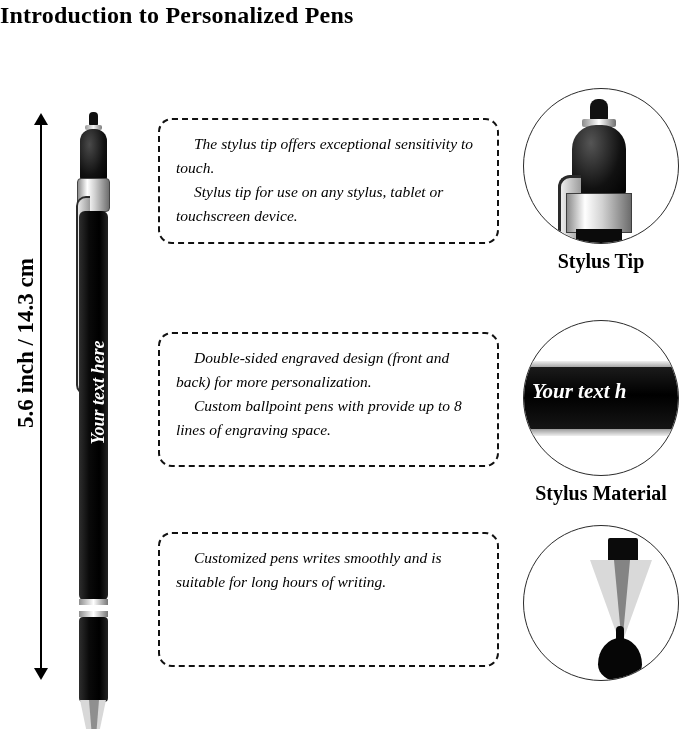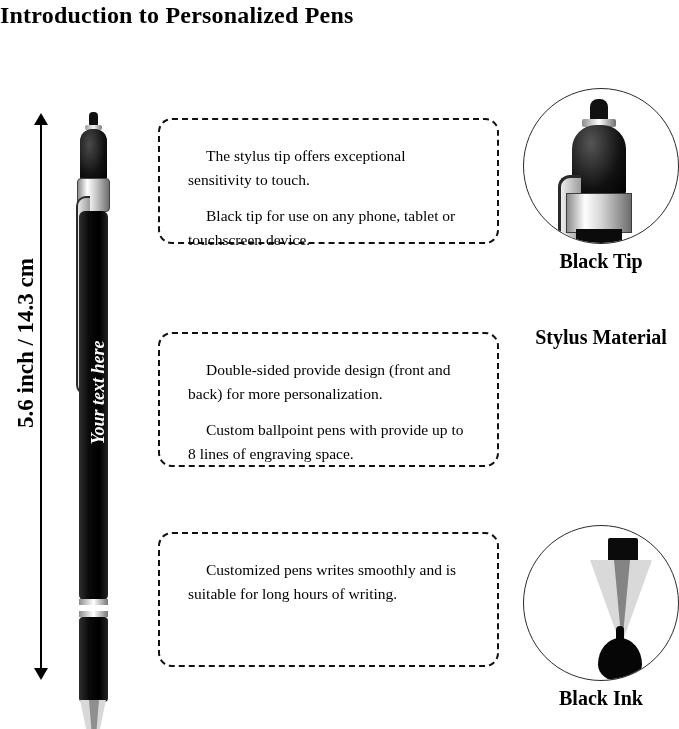--- a/index.html
+++ b/index.html
@@ -201,22 +201,23 @@
     width: 341px;
     border: 2px dashed #111;
     border-radius: 14px;
     box-sizing: border-box;
     padding: 12px 14px 12px 16px;
     font-family: "Liberation Serif", serif;
     font-size: 15.5px;
     line-height: 1.55;
   }
   .callout p {
-    margin: 12px;
+    margin: 0;
     text-indent: 18px;
+    font-style: italic;
   }
   #callout-1 { top: 118px; height: 126px; }
   #callout-2 { top: 332px; height: 135px; }
   #callout-3 { top: 532px; height: 135px; }
 
   
   .detail {
     position: absolute;
     left: 523px;
     width: 156px;
@@ -378,50 +379,55 @@
   <div class="ring-b"></div>
   <div class="barrel-bottom"></div>
   <div class="cone"></div>
   <div class="cone-shade"></div>
 
   <div class="engrave">Your text here</div>
 </div>
 
 <div class="callout" id="callout-1">
   <p>The stylus tip offers exceptional sensitivity to touch.</p>
-  <p>Black tip for use on any phone, tablet or touchscreen device.</p>
+  <p>Stylus tip for use on any stylus, tablet or touchscreen device.</p>
 </div>
 
 <div class="callout" id="callout-2">
-  <p>Double-sided provide design (front and back) for more personalization.</p>
+  <p>Double-sided engraved design (front and back) for more personalization.</p>
   <p>Custom ballpoint pens with provide up to 8 lines of engraving space.</p>
 </div>
 
 <div class="callout" id="callout-3">
   <p>Customized pens writes smoothly and is suitable for long hours of writing.</p>
 </div>
 
 <div class="detail" id="detail-1">
   <div class="circle">
     <div class="d1-tip"></div>
     <div class="d1-ring"></div>
     <div class="d1-cap"></div>
     <div class="d1-clip"></div>
     <div class="d1-collar"></div>
     <div class="d1-body"></div>
   </div>
-  <div class="detail-caption">Black Tip</div>
+  <div class="detail-caption">Stylus Tip</div>
 </div>
 
 <div class="detail" id="detail-2">
+  <div class="circle">
+    <div class="d2-hl-top"></div>
+    <div class="d2-band"></div>
+    <div class="d2-hl-bottom"></div>
+    <div class="d2-text">Your text h</div>
+  </div>
   <div class="detail-caption">Stylus Material</div>
 </div>
 
 <div class="detail" id="detail-3">
   <div class="circle d3-circle">
     <div class="d3-cap"></div>
     <div class="d3-cone"></div>
     <div class="d3-cone-shade"></div>
     <div class="d3-drop-neck"></div>
     <div class="d3-drop"></div>
   </div>
-  <div class="detail-caption">Black Ink</div>
 </div>
 
 </body></html>

